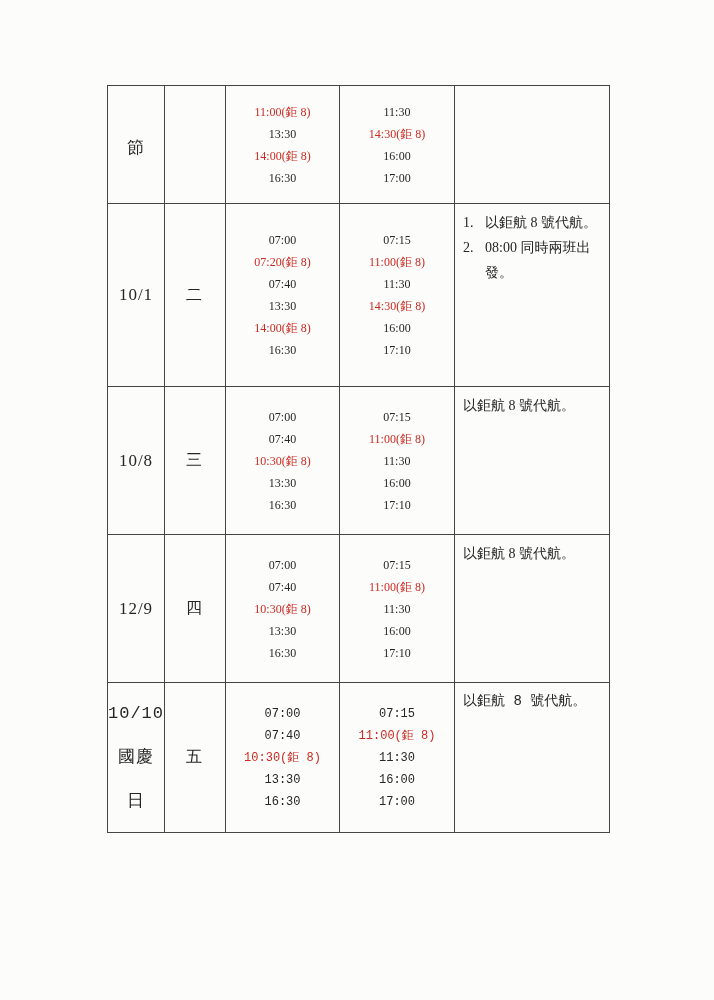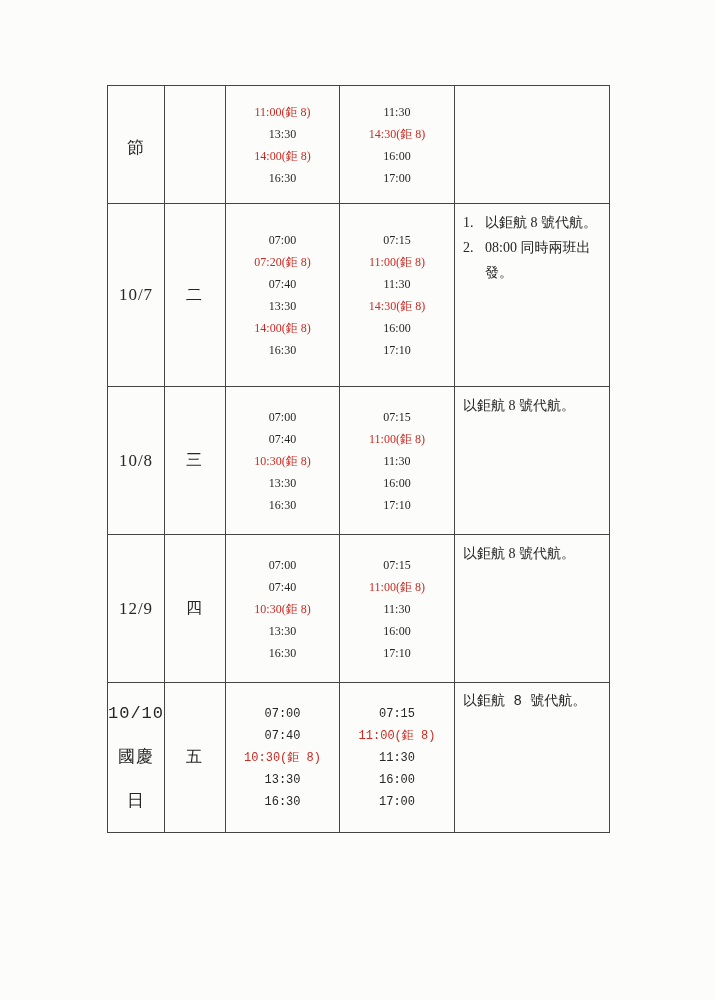--- a/index.html
+++ b/index.html
@@ -102,21 +102,21 @@
               <div class="time-entry">17:00</div>
             </div>
           </td>
           <td class="notes-cell">
             <div class="notes-wrap"></div>
           </td>
         </tr>
         <tr style="height: 183px;">
           <td>
             <div class="date-stack">
-              <div class="date-line">10/7</div>
+              <div class="date-line">10/1</div>
             </div>
           </td>
           <td>
             <div class="weekday-wrap">二</div>
           </td>
           <td>
             <div class="times-stack">
               <div class="time-entry">07:00</div>
               <div class="time-entry red">07:20(鉅 8)</div>
               <div class="time-entry">07:40</div>

